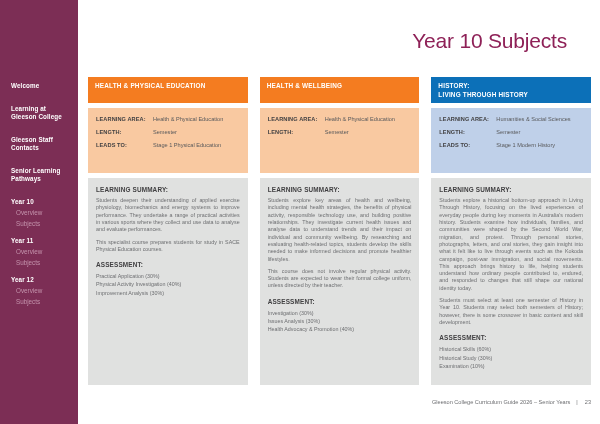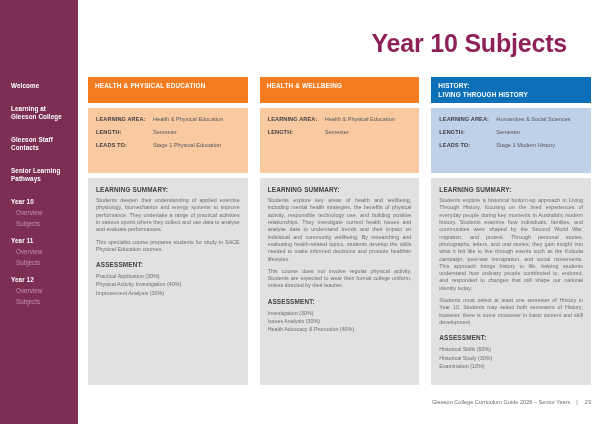--- a/index.html
+++ b/index.html
@@ -27,21 +27,21 @@
   .year-group { margin-bottom:10px; }
   .year-label { font-size:6.3px; font-weight:bold; letter-spacing:0.1px; cursor:pointer; }
   .sub-item {
     font-size:6.3px; color:#C493AC; padding-left:5px; margin-top:4px;
     cursor:pointer;
   }
 
   
   .page-title {
     position:absolute; top:29px; right:33px;
-    font-size:25px; font-weight:bold; color:#8E2157;
+    font-size:21px; font-weight:normal; color:#8E2157;
     letter-spacing:-0.2px;
   }
 
   
   .main {
     position:absolute; left:88px; top:77px; right:9px;
     display:flex; gap:12px;
   }
   .col { flex:1; display:flex; flex-direction:column; min-width:0; }
   .col-header {

